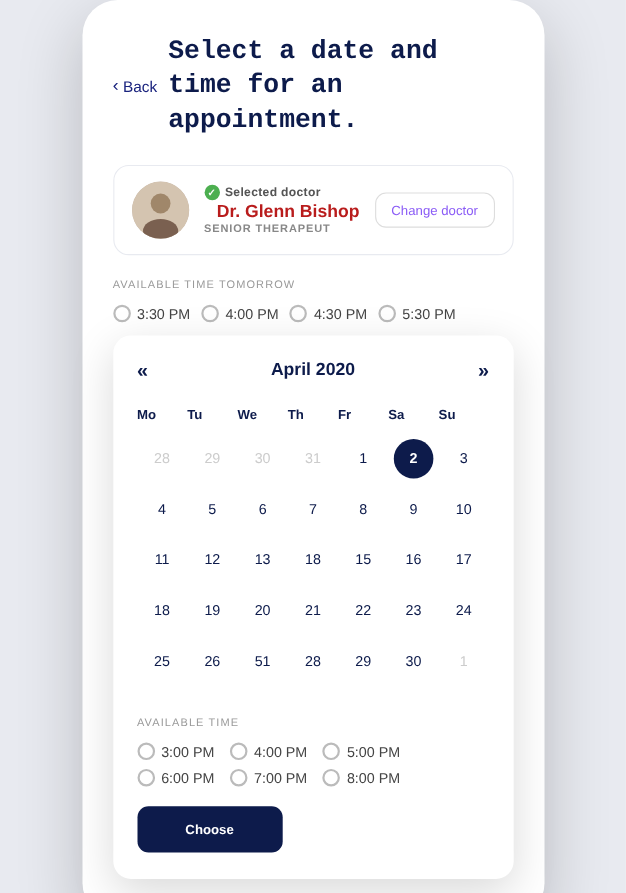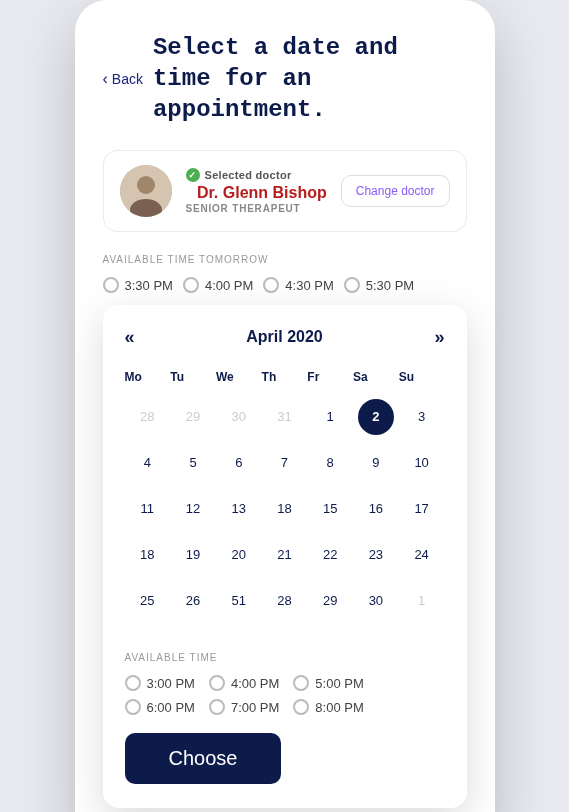--- a/index.html
+++ b/index.html
@@ -216,22 +216,22 @@
       gap: 8px 14px;
       margin-top: 10px;
     }
     .choose-btn {
       margin-top: 18px;
       background: #0d1b4b;
       color: #fff;
       border: none;
       border-radius: 10px;
       padding: 14px 44px;
-      font-size: 20px;
-      font-weight: 400;
+      font-size: 12px;
+      font-weight: 700;
       cursor: pointer;
       display: block;
     }
   </style>
 </head>
 <body>
 
 <div class="phone-frame">
 
   <div class="header">

